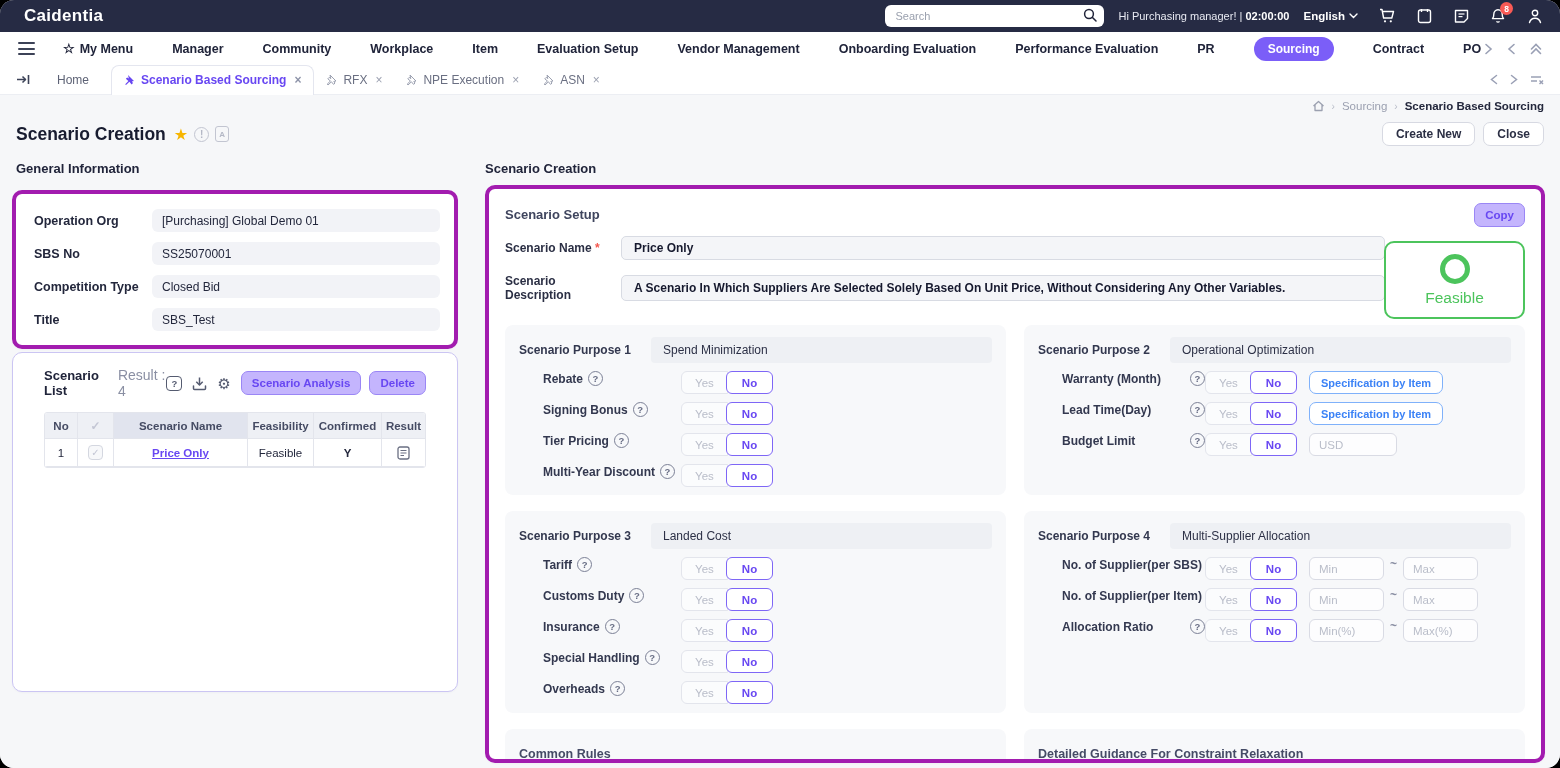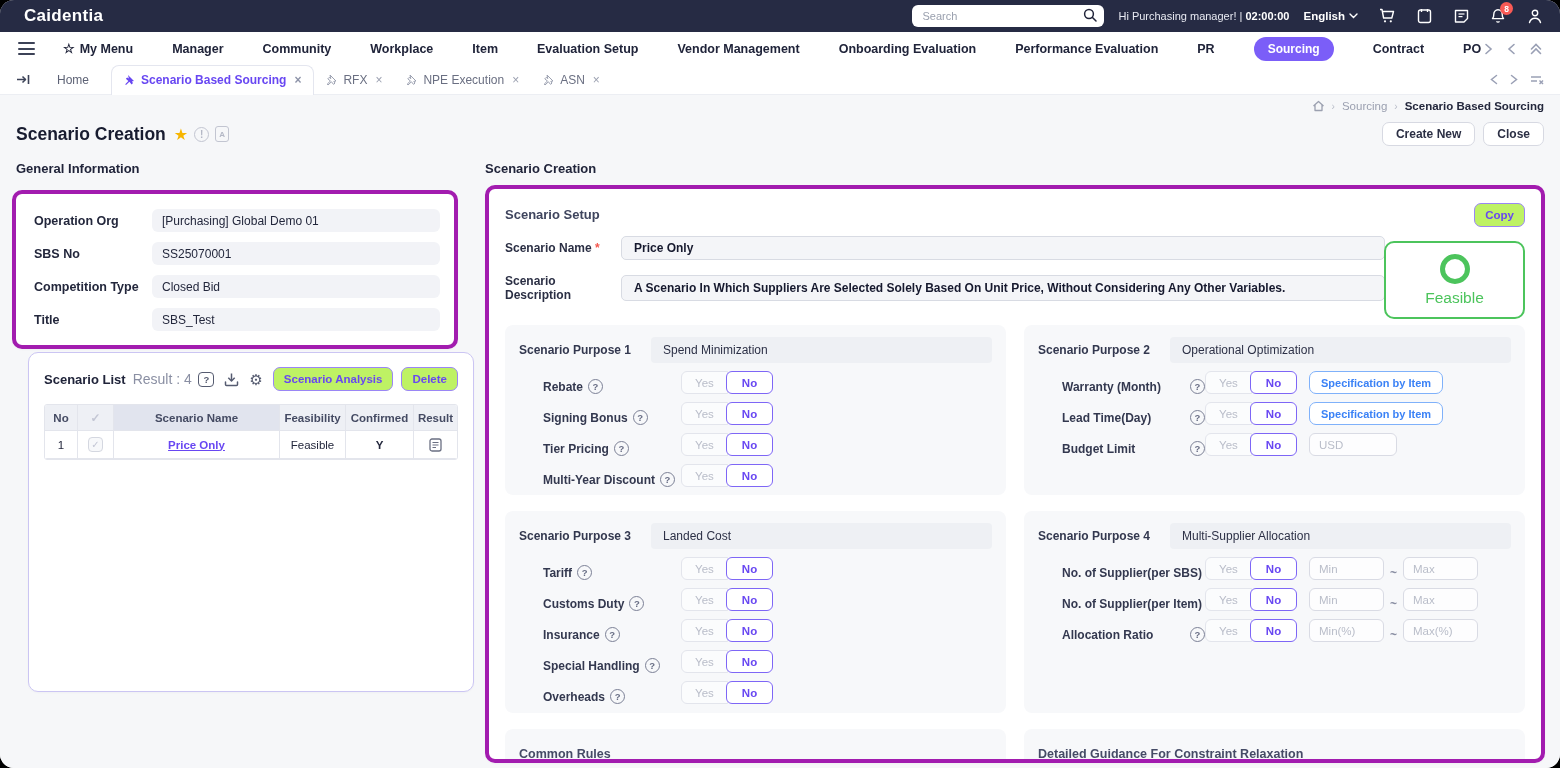--- a/index.html
+++ b/index.html
@@ -3,21 +3,21 @@
 <meta charset="utf-8">
 <style>
   html,body{margin:0;padding:0;background:#000;font-family:"Liberation Sans",sans-serif;}
   *{box-sizing:border-box;}
   .screen{position:relative;width:1560px;height:768px;background:#f6f7f9;border-radius:14px;overflow:hidden;}
 
   
   .topbar{position:absolute;top:0;left:0;right:0;height:32px;background:#262b44;display:flex;align-items:center;padding:0 16px 0 24px;color:#fff;}
   .logo{font-size:17px;font-weight:700;letter-spacing:.3px;color:#fff;}
   .topbar-right{margin-left:auto;display:flex;align-items:center;gap:14px;}
-  .searchbox{position:relative;width:192px;height:22px;}
+  .searchbox{position:relative;width:219px;height:22px;}
   .searchbox input{width:100%;height:100%;border:none;border-radius:6px;background:#fff;font-size:11px;padding:0 26px 0 10px;color:#333;outline:none;font-family:"Liberation Sans",sans-serif;}
   .searchbox input::placeholder{color:#9aa0ae;}
   .searchbox .sicon{position:absolute;right:7px;top:3px;}
   .greeting{font-size:11px;color:#e8eaf2;white-space:nowrap;}
   .greeting b{font-weight:700;color:#fff;}
   .lang{display:flex;align-items:center;gap:4px;font-size:11.5px;font-weight:600;cursor:pointer;}
   .tb-icons{display:flex;align-items:center;gap:19px;margin-left:6px;}
   .tb-ic{position:relative;display:flex;align-items:center;justify-content:center;width:18px;height:18px;cursor:pointer;}
   .badge{position:absolute;top:-5px;right:-6px;min-width:13px;height:13px;border-radius:7px;background:#fa5a55;color:#fff;font-size:8.5px;font-weight:700;display:flex;align-items:center;justify-content:center;padding:0 3px;}
 
@@ -60,29 +60,29 @@
   .card{background:#fff;border:4px solid #a21caf;border-radius:10px;box-shadow:0 1px 2px rgba(20,24,50,.03);}
 
   
   .gi-card{position:absolute;left:12px;top:95px;width:446px;padding:15px 14px 12px 18px;}
   .gi-row{display:flex;align-items:center;margin-bottom:10px;}
   .gi-row:last-child{margin-bottom:2px;}
   .gi-label{width:118px;font-size:12.5px;font-weight:600;color:#23273c;}
   .gi-val{flex:1;height:23px;background:#f2f3f7;border-radius:6px;font-size:12px;color:#23273c;display:flex;align-items:center;padding:0 10px;}
 
   
-  .sl-card{position:absolute;left:28px;top:257px;width:446px;height:340px;border:1.5px solid #cbc5f3;padding:14px 15px;}
+  .sl-card{position:absolute;left:12px;top:257px;width:446px;height:340px;border:1.5px solid #cbc5f3;padding:14px 31px;}
   .sl-head{display:flex;align-items:center;margin-bottom:13px;}
   .sl-title{font-size:13px;font-weight:700;color:#20243a;}
   .sl-result{font-size:14px;color:#8a8fa3;margin-left:7px;}
   .sl-icons{display:flex;align-items:center;gap:10px;margin-left:auto;margin-right:10px;color:#555b70;}
   .qbox{width:16px;height:15px;border:1.4px solid #555b70;border-radius:4px;font-size:9.5px;font-weight:700;color:#555b70;display:inline-flex;align-items:center;justify-content:center;cursor:pointer;}
   .qbox::before{content:"?";}
   .gear{font-size:15px;line-height:1;cursor:pointer;color:#555b70;}
-  .btn-purple{height:24px;padding:0 10px;background:#bef264;border:1px solid #9a86f5;border-radius:7px;font-size:11.5px;font-weight:700;color:#6847f2;cursor:pointer;white-space:nowrap;font-family:"Liberation Sans",sans-serif;}
+  .btn-purple{height:24px;padding:0 10px;background:#c4b5fd;border:1px solid #9a86f5;border-radius:7px;font-size:11.5px;font-weight:700;color:#6847f2;cursor:pointer;white-space:nowrap;font-family:"Liberation Sans",sans-serif;}
   .sl-btns{display:flex;gap:8px;}
   .tbl{display:grid;grid-template-columns:33px 36px 1fr 66px 68px 43px;border:1px solid #e3e5ec;border-radius:3px;overflow:hidden;}
   .tbl>div{border-right:1px solid #e3e5ec;border-bottom:1px solid #e3e5ec;display:flex;align-items:center;justify-content:center;}
   .tbl>div:nth-child(6n){border-right:none;}
   .th{height:26px;background:#eef0f5;font-size:11.5px;font-weight:600;color:#454b63;}
   .th.dk{background:#e1e4ee;}
   .td{height:28px;background:#fff;font-size:11.5px;color:#23273c;}
   .chk{width:15px;height:15px;border:1.4px solid #d4d7e0;border-radius:4px;background:#f7f8fa;color:#c3c6d4;font-size:10px;display:flex;align-items:center;justify-content:center;}
   .chk::before{content:"\2713";}
   .chk.hd{border:none;background:none;font-size:12px;}
@@ -100,21 +100,21 @@
   .f-input.h1{height:24px;} .f-input.h2{height:26px;}
   .feasible-box{position:absolute;top:52px;right:16px;width:141px;height:78px;border:2px solid #4cc45c;border-radius:10px;background:#fff;display:flex;flex-direction:column;align-items:center;justify-content:center;gap:5px;}
   .f-ring{width:30px;height:30px;border:5.5px solid #4cc45c;border-radius:50%;}
   .f-txt{font-size:15.5px;color:#4cc45c;font-weight:500;}
 
   .purpose-grid{margin-top:23px;display:grid;grid-template-columns:1fr 1fr;grid-template-rows:170px 202px 150px;gap:16px 18px;}
   .purpose{background:#f7f8fa;border-radius:8px;padding:12px 14px;overflow:hidden;}
   .p-head{display:flex;align-items:center;gap:12px;}
   .p-hlabel{width:120px;font-size:12px;font-weight:600;color:#33384f;flex:none;}
   .p-hval{flex:1;height:26px;background:#eef0f4;border-radius:4px;font-size:12px;color:#2c3046;display:flex;align-items:center;padding:0 12px;}
-  .prow{display:flex;align-items:flex-end;margin:8px 0 0 24px;height:23px;}
+  .prow{display:flex;align-items:flex-start;margin:8px 0 0 24px;height:23px;}
   .lblzone{display:flex;align-items:center;gap:5px;width:138px;flex:none;}
   .lblzone.wide{width:143px;justify-content:space-between;}
   .prlabel{font-size:12px;font-weight:600;color:#33384f;white-space:nowrap;}
   .q{width:15px;height:15px;border:1.3px solid #7c8196;border-radius:50%;color:#676d84;font-size:9.5px;font-weight:700;display:inline-flex;align-items:center;justify-content:center;flex:none;}
   .q::before{content:"?";}
   .toggle{display:flex;}
   .tg-yes{width:47px;height:23px;background:#fbfcfd;border:1px solid #e3e5ec;border-radius:6px 0 0 6px;font-size:11.5px;color:#b9bdc9;cursor:pointer;font-family:"Liberation Sans",sans-serif;}
   .tg-no{width:47px;height:23px;background:#fff;border:1.5px solid #7e66f6;border-radius:6px;font-size:11.5px;font-weight:700;color:#6847f2;margin-left:-2px;cursor:pointer;font-family:"Liberation Sans",sans-serif;}
   .spec-btn{margin-left:12px;height:23px;padding:0 11px;background:#fff;border:1px solid #7fb1fa;border-radius:7px;font-size:11px;font-weight:700;color:#3b82f6;cursor:pointer;white-space:nowrap;font-family:"Liberation Sans",sans-serif;}
   .mini{margin-left:12px;width:88px;height:23px;background:#fdfdfe;border:1px solid #d9dbe4;border-radius:6px;font-size:11.5px;color:#23273c;padding:0 9px;outline:none;font-family:"Liberation Sans",sans-serif;}

